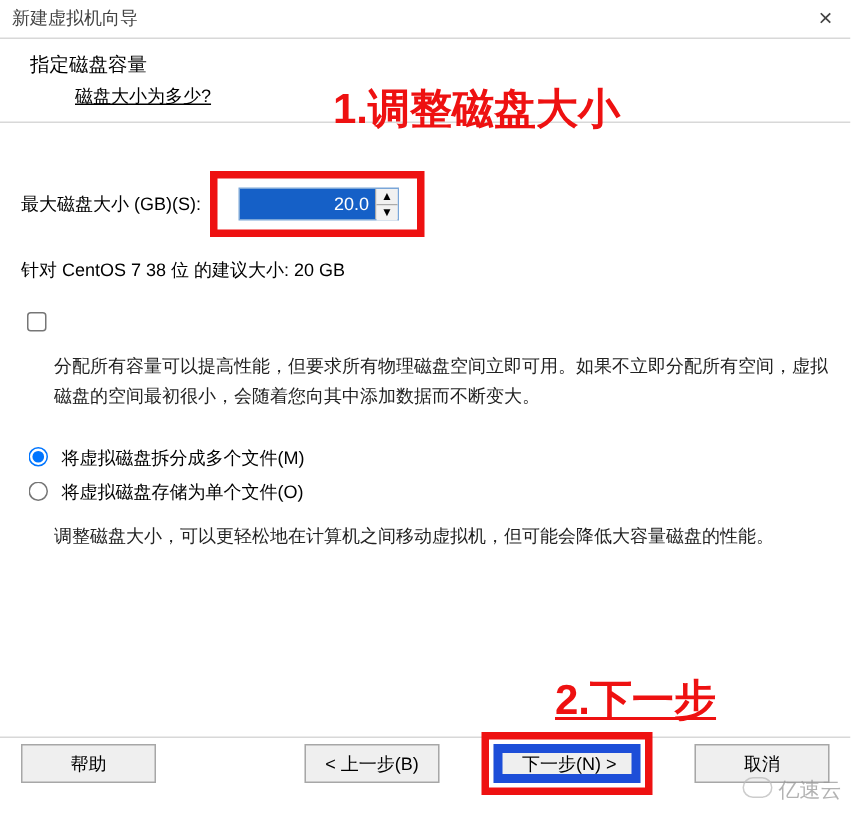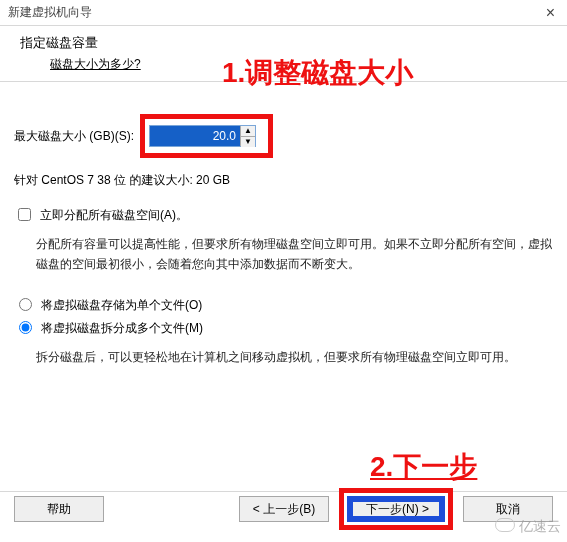--- a/index.html
+++ b/index.html
@@ -23,21 +23,21 @@
     font-size: 16px; line-height: 1; padding: 0 4px; cursor: default;
   }
   .divider { height: 1px; background: #d8d8d8; margin-top: 2px; }
   .header-block { padding: 8px 14px 6px 20px; }
   .header-title { font-weight: normal; font-size: 13px; }
   .header-sub { padding: 4px 0 0 30px; text-decoration: underline; }
   .content { padding: 10px 14px 0 14px; }
   .disk-row { display: flex; align-items: center; gap: 6px; margin-top: 22px; }
   .disk-label { white-space: nowrap; }
   .spin-wrap {
-    border: 5px solid #e11; padding: 6px 12px 6px 4px; display: inline-flex; align-items: center;
+    border: 5px solid #e11; padding: 6px 12px 6px 14px; display: inline-flex; align-items: center;
   }
   .numinput {
     display: flex; border: 1px solid #7aa6d8; height: 22px; background: #fff;
   }
   .numinput input {
     border: none; outline: none; width: 90px; text-align: right;
     font-size: 12px; padding: 0 4px;
     background: #1560c7; color: #fff;
   }
   .spinbtns { display: flex; flex-direction: column; border-left: 1px solid #aaa; }
@@ -47,21 +47,21 @@
     cursor: default;
   }
   .spinbtns div:last-child { border-bottom: none; }
   .rec { margin: 14px 0 18px 0; }
   .ck-row { display: flex; align-items: flex-start; gap: 6px; margin: 6px 0; }
   .ck-row input[type=checkbox], .ck-row input[type=radio] { margin-top: 1px; }
   .descr { padding: 4px 0 6px 22px; line-height: 1.7; color: #222; }
   .radio-group { margin-top: 16px; }
   .btn-bar {
     position: absolute; bottom: 12px; left: 0; right: 0;
-    display: flex; align-items: center; padding: 0 14px; gap: 10px;
+    display: flex; align-items: center; padding: 0 14px; gap: 28px;
   }
   .btn {
     min-width: 90px; height: 26px; padding: 0 10px;
     border: 1px solid #a7a7a7; background: #efefef;
     display: inline-flex; align-items: center; justify-content: center;
     cursor: default; font-size: 12px;
   }
   .btn.primary-outline {
     border: 6px solid #1d4ed8; background: #efefef; padding-left: 13px;
   }
@@ -113,34 +113,33 @@
           <div>▼</div>
         </span>
       </span>
     </span>
   </div>
 
   <div class="rec">针对 CentOS 7 38 位 的建议大小: 20 GB</div>
 
   <div class="ck-row">
     <input type="checkbox" style="">
-    <span>立即分配所有磁盘空间(A)。</span>
   </div>
   <div class="descr">分配所有容量可以提高性能，但要求所有物理磁盘空间立即可用。如果不立即分配所有空间，虚拟磁盘的空间最初很小，会随着您向其中添加数据而不断变大。</div>
 
   <div class="radio-group">
     <div class="ck-row">
+      <input type="radio" name="split" checked="" style="">
+      <span>将虚拟磁盘拆分成多个文件(M)</span>
+    </div>
+    <div class="ck-row">
       <input type="radio" name="split" style="">
       <span>将虚拟磁盘存储为单个文件(O)</span>
     </div>
-    <div class="ck-row">
-      <input type="radio" name="split" checked="" style="">
-      <span>将虚拟磁盘拆分成多个文件(M)</span>
-    </div>
-    <div class="descr">拆分磁盘后，可以更轻松地在计算机之间移动虚拟机，但要求所有物理磁盘空间立即可用。</div>
+    <div class="descr">调整磁盘大小，可以更轻松地在计算机之间移动虚拟机，但可能会降低大容量磁盘的性能。</div>
   </div>
 </div>
 
 <div class="divider2"></div>
 
 <div class="btn-bar">
   <span class="btn">帮助</span>
   <span class="spacer"></span>
   <span class="btn">&lt; 上一步(B)</span>
   <span class="red-box-next">

